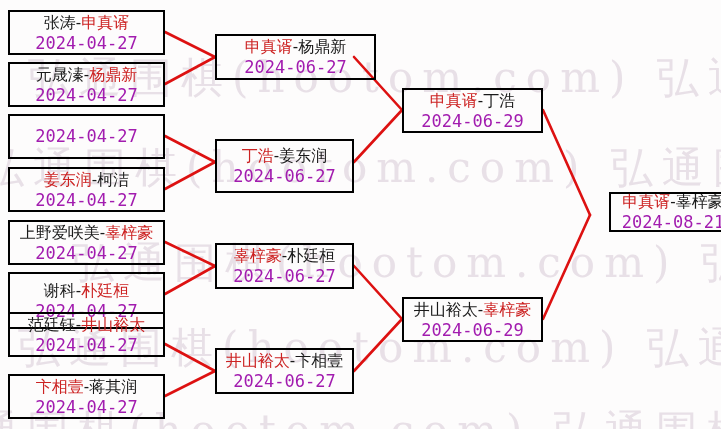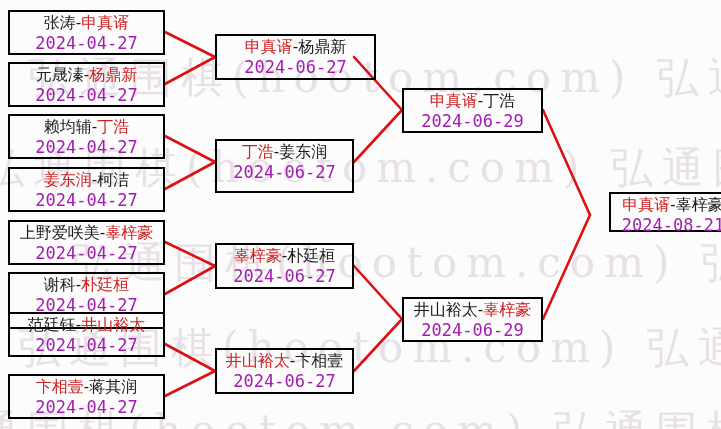--- a/index.html
+++ b/index.html
@@ -42,21 +42,21 @@
   
   .match{
     position:absolute;
     box-sizing:border-box;
     border:2px solid #000;
     background:transparent;
     z-index:2;
     display:flex;
     flex-direction:column;
     align-items:center;
-    justify-content:flex-start;
+    justify-content:center;
     text-align:center;
     line-height:21px;
   }
   .names{
     font-size:16px;
     color:#1a1a1a;
     white-space:nowrap;
   }
   .winner{color:var(--winner,#cc2222);}
   .date{
@@ -98,21 +98,20 @@
 
   <div class="match" style="left:8px;top:10px;width:157px;height:45px">
     <div class="names"><span class="p1">张涛</span><span>-</span><span class="p2 winner">申真谞</span></div>
     <div class="date">2024-04-27</div>
   </div>
   <div class="match" style="left:8px;top:62px;width:157px;height:45px">
     <div class="names"><span class="p1">元晟溱</span><span>-</span><span class="p2 winner">杨鼎新</span></div>
     <div class="date">2024-04-27</div>
   </div>
   <div class="match" style="left:8px;top:114px;width:157px;height:45px">
-    <div class="names"><span class="p1">赖均辅</span><span>-</span><span class="p2 winner">丁浩</span></div>
     <div class="date">2024-04-27</div>
   </div>
   <div class="match" style="left:8px;top:167px;width:157px;height:45px">
     <div class="names"><span class="p1 winner">姜东润</span><span>-</span><span class="p2">柯洁</span></div>
     <div class="date">2024-04-27</div>
   </div>
   <div class="match" style="left:8px;top:220px;width:157px;height:45px">
     <div class="names"><span class="p1">上野爱咲美</span><span>-</span><span class="p2 winner">辜梓豪</span></div>
     <div class="date">2024-04-27</div>
   </div>

